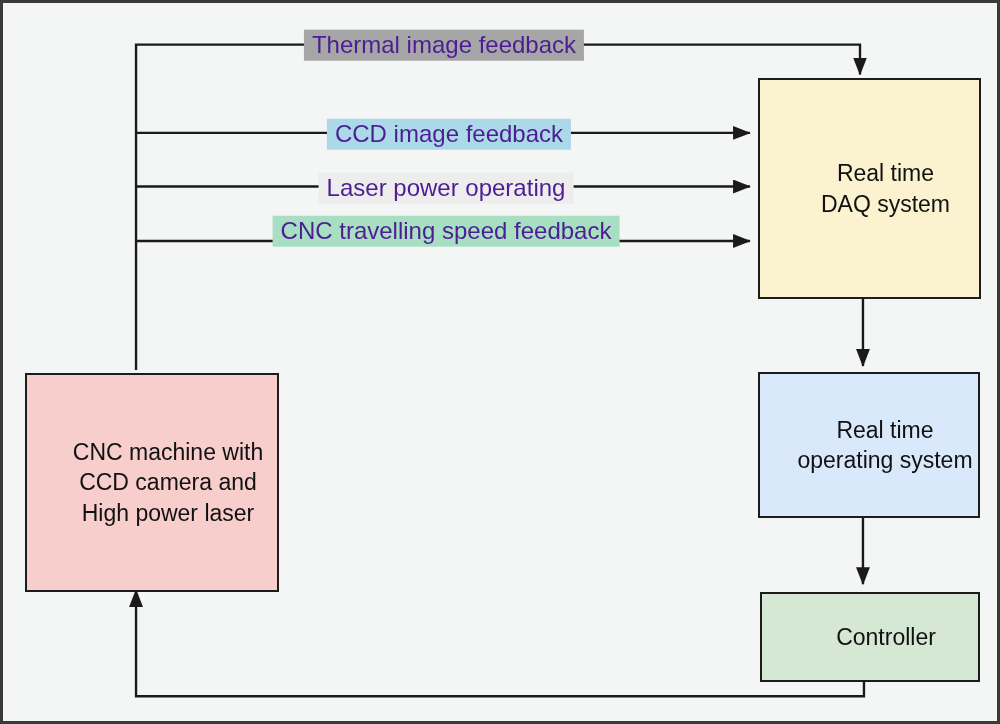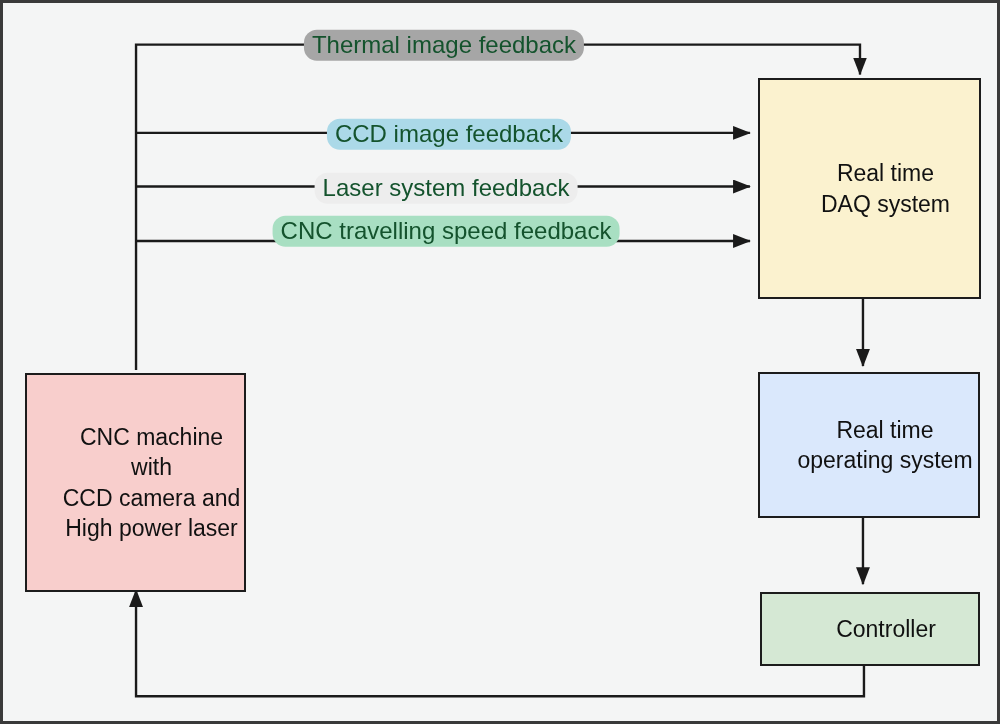--- a/index.html
+++ b/index.html
@@ -31,33 +31,32 @@
     display: flex;
     align-items: center;
     justify-content: center;
     text-align: center;
     font-size: 23px;
     line-height: 1.32;
     color: #111111;
     white-space: pre-line;
     padding-left: 32px;
   }
-  .box-cnc-machine { left: 22px;  top: 370px; width: 221px; height: 219px; }
+  .box-cnc-machine { left: 22px;  top: 370px; width: 254px; height: 219px; }
   .box-daq        { left: 755px; top: 75px;  width: 223px; height: 221px; }
   .box-rtos       { left: 755px; top: 369px; width: 222px; height: 146px; }
-  .box-controller { left: 757px; top: 589px; width: 220px; height: 74px;  }
+  .box-controller { left: 757px; top: 589px; width: 220px; height: 90px;  }
   .wire-label {
     position: absolute;
     transform: translate(-50%, -50%);
     padding: 1px 8px 2px 8px;
     font-size: 24px;
     line-height: 1.15;
-    color: #14532d;
+    color: #4c1d95;
     white-space: nowrap;
-    border-radius: 13px;
   }
   .lbl-thermal { left: 441px; top: 42px;  }
   .lbl-ccd     { left: 446px; top: 131px; }
   .lbl-laser   { left: 443px; top: 185px; }
   .lbl-cncspd  { left: 443px; top: 228px; }
 </style>
 </head>
 <body>
 
 <div id="canvas">
@@ -93,17 +92,17 @@
 
   <div class="box box-rtos" style="background-color: rgb(218, 232, 252);">Real time
 operating system</div>
 
   <div class="box box-controller" style="background-color: rgb(213, 232, 212);">Controller</div>
 
   <div class="wire-label lbl-thermal" style="background-color: rgb(166, 166, 166);">Thermal image feedback</div>
 
   <div class="wire-label lbl-ccd" style="background-color: rgb(171, 217, 232);">CCD image feedback</div>
 
-  <div class="wire-label lbl-laser" style="background-color: rgb(237, 237, 237);">Laser system feedback</div>
+  <div class="wire-label lbl-laser" style="background-color: rgb(237, 237, 237);">Laser power operating</div>
 
   <div class="wire-label lbl-cncspd" style="background-color: rgb(168, 223, 194);">CNC travelling speed feedback</div>
 
 </div>
 
 </body></html>

